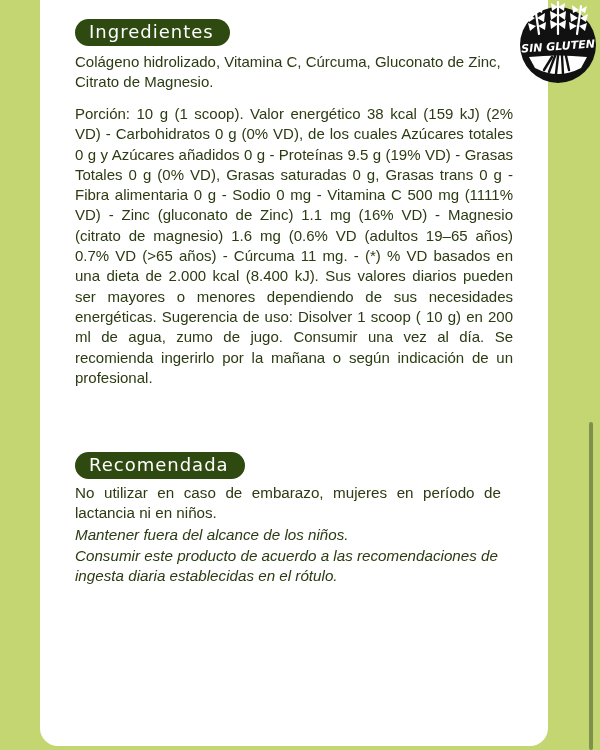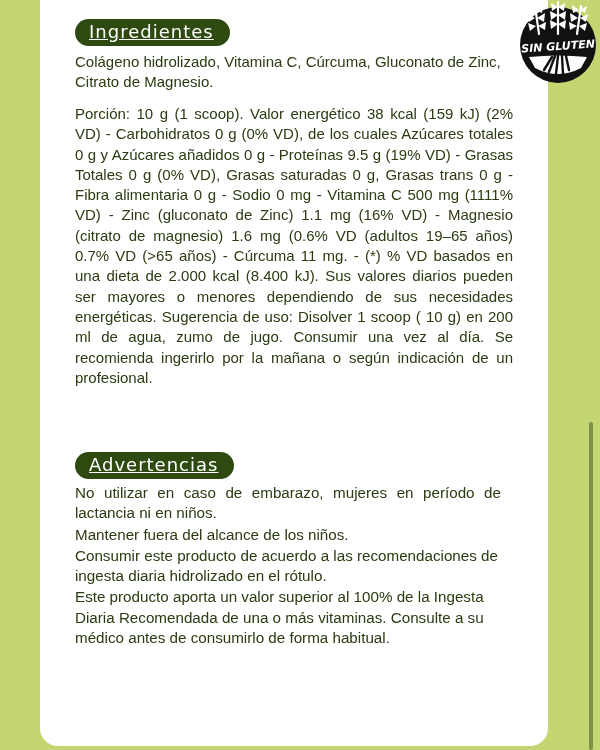--- a/index.html
+++ b/index.html
@@ -36,21 +36,20 @@
   .pill {
     display: inline-block;
     background: #2e4a10;
     color: #ffffff;
     font-family: "DejaVu Sans", sans-serif;
     font-size: 18px;
     letter-spacing: 1px;
     padding: 2px 16px 3px 14px;
     border-radius: 14px;
     line-height: 22px;
-    text-decoration: underline;
   }
   .pill-ing { position: absolute; top: 19px; left: 0; }
   .pill-adv { position: absolute; top: 452px; left: 0; }
   .text {
     position: absolute;
     left: 0;
     width: 438px;
     font-size: 15px;
     line-height: 20.3px;
     text-align: justify;
@@ -62,21 +61,21 @@
     left: 0;
     top: 483px;
     width: 438px;
     font-size: 15.2px;
     line-height: 20.3px;
   }
   .warnings p {
     margin: 0 12px 1px 0;
     text-align: justify;
   }
-  .warnings p.left { text-align: left; }
+  .warnings p.left { text-align: left; font-style: italic; }
   .badge {
     position: absolute;
     left: 440px;
     top: 0px;
     width: 86px;
     height: 86px;
   }
   .scrollbar-track {
     position: absolute;
     left: 589px;
@@ -93,27 +92,26 @@
 <div class="page">
   <div class="card"></div>
 
   <div class="content">
     <span class="pill pill-ing">Ingredientes</span>
 
     <div class="text ingredients-text">Colágeno hidrolizado, Vitamina C, Cúrcuma, Gluconato de Zinc, Citrato de Magnesio.</div>
 
     <div class="text nutrition-text">Porción: 10 g (1 scoop). Valor energético 38 kcal (159 kJ) (2% VD) - Carbohidratos 0 g (0% VD), de los cuales Azúcares totales 0 g y Azúcares añadidos 0 g - Proteínas 9.5 g (19% VD) - Grasas Totales 0 g (0% VD), Grasas saturadas 0 g, Grasas trans 0 g - Fibra alimentaria 0 g - Sodio 0 mg - Vitamina C 500 mg (1111% VD) - Zinc (gluconato de Zinc) 1.1 mg (16% VD) - Magnesio (citrato de magnesio) 1.6 mg (0.6% VD (adultos 19–65 años)    0.7% VD (&gt;65 años) - Cúrcuma 11 mg. - (*) % VD basados en una dieta de 2.000 kcal (8.400 kJ). Sus valores diarios pueden ser mayores o menores dependiendo de sus necesidades energéticas. Sugerencia de uso: Disolver 1 scoop ( 10 g) en 200 ml de agua, zumo de jugo. Consumir una vez al día. Se recomienda ingerirlo  por la mañana o según indicación de un profesional.</div>
 
-    <span class="pill pill-adv">Advertencias</span>
+    <span class="pill pill-adv">Recomendada</span>
 
     <div class="warnings">
       <p>No utilizar en caso de embarazo, mujeres en período de lactancia ni en niños.</p>
       <p class="left">Mantener fuera del alcance de los niños.</p>
-      <p class="left">Consumir este producto de acuerdo a las recomendaciones de ingesta diaria hidrolizado en el rótulo.</p>
-      <p class="left">Este producto aporta un valor superior al 100% de la Ingesta Diaria Recomendada de una o más vitaminas. Consulte a su médico antes de consumirlo de forma habitual.</p>
+      <p class="left">Consumir este producto de acuerdo a las recomendaciones de ingesta diaria establecidas en el rótulo.</p>
     </div>
 
     <div class="badge">
       <svg width="86" height="86" viewBox="0 0 86 86">
         <circle cx="43" cy="45" r="38" fill="#111111"></circle>
 
         <g stroke="#ffffff" stroke-width="2.2" fill="none" stroke-linecap="round">
           <line x1="24" y1="34" x2="20" y2="6"></line>
           <line x1="43" y1="34" x2="43" y2="2"></line>
           <line x1="62" y1="34" x2="66" y2="6"></line>

